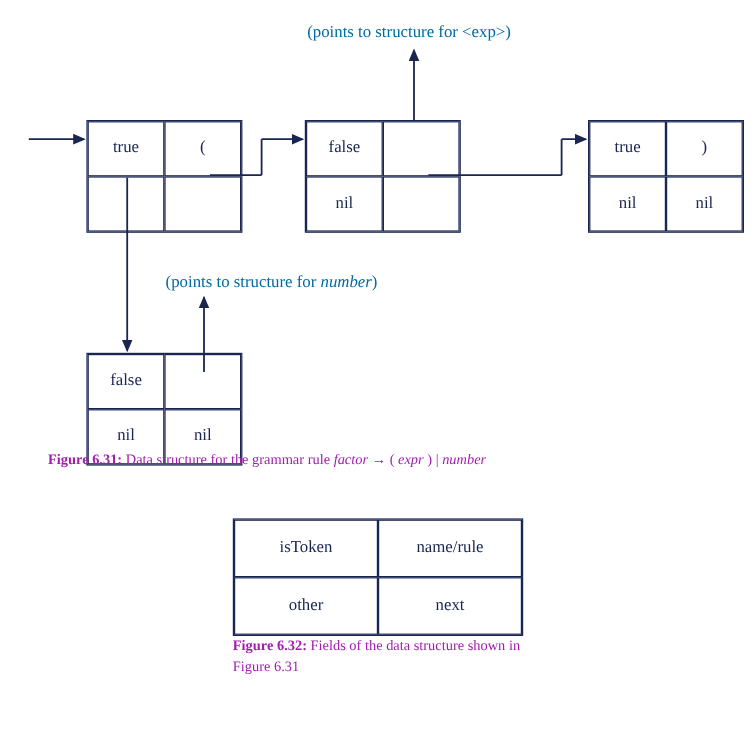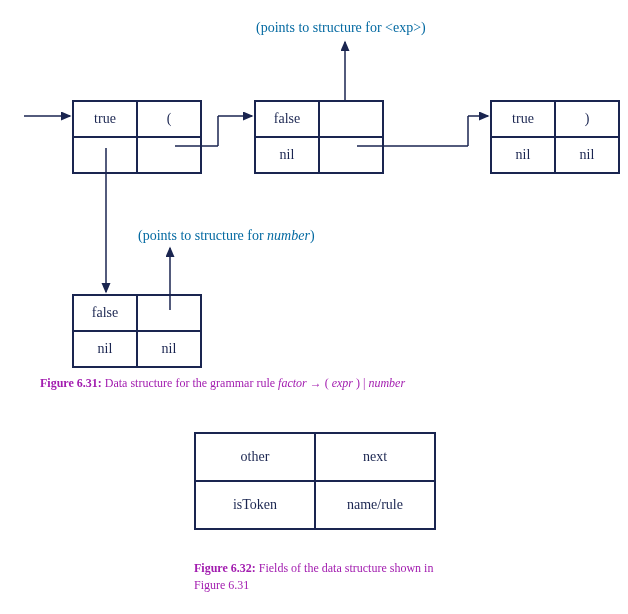--- a/index.html
+++ b/index.html
@@ -10,21 +10,21 @@
     font-size: 14px;
     color: #1a2550;
     background: #fff;
     width: 628px;
     height: 614px;
     position: relative;
   }
   .canvas { position: absolute; left: 0; top: 0; width: 628px; height: 614px; }
   .label { position: absolute; font-size: 14px; color: #0369a1; }
   .box2 { position: absolute; border: 1px solid #1a2550; }
-  .box2 .row { display: flex; height: 36px; }
+  .box2 .row { display: flex; height: 46px; }
   .box2 .cell {
     border: 1px solid #1a2550;
     display: flex; align-items: center; justify-content: center;
     font-size: 14px;
   }
   .w64 { width: 64px; }
   .caption { position: absolute; font-size: 12px; color: #a21caf; }
   .caption b { font-weight: bold; }
   .italic { font-style: italic; }
   .big2 {
@@ -119,26 +119,26 @@
       <div class="cell w64">nil</div>
     </div>
   </div>
 
   <div class="caption" style="left:40px; top:376px; width:560px;">
     <b>Figure 6.31:</b><span> Data structure for the grammar rule </span><span class="italic">factor</span><span> → </span><span>  ( </span><span class="italic">expr</span><span> )  | </span><span class="italic">number</span>
   </div>
 
   <div class="big2" style="left:194px; top:432px;">
     <div class="brow">
+      <div class="bcell">isToken</div>
+      <div class="bcell">name/rule</div>
+    </div>
+    <div class="brow">
       <div class="bcell">other</div>
       <div class="bcell">next</div>
     </div>
-    <div class="brow">
-      <div class="bcell">isToken</div>
-      <div class="bcell">name/rule</div>
-    </div>
   </div>
 
-  <div class="caption" style="left:194px; top:560px; width:260px; line-height:1.4;">
+  <div class="caption" style="left:194px; top:530px; width:260px; line-height:1.4;">
     <b>Figure 6.32:</b><span> Fields of the data structure shown in Figure 6.31</span>
   </div>
 
 </div>
 
 </body></html>

